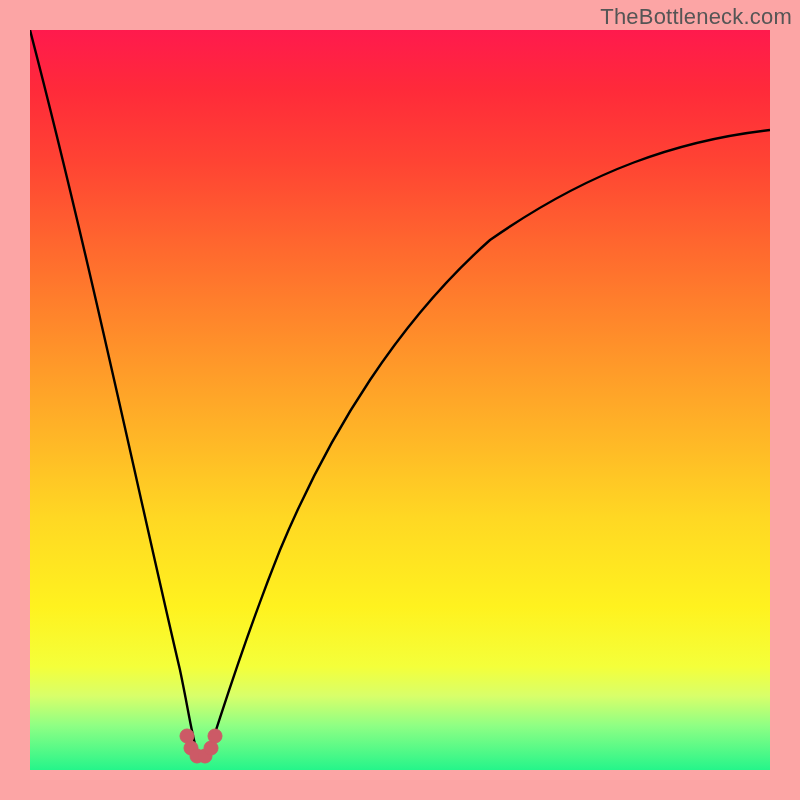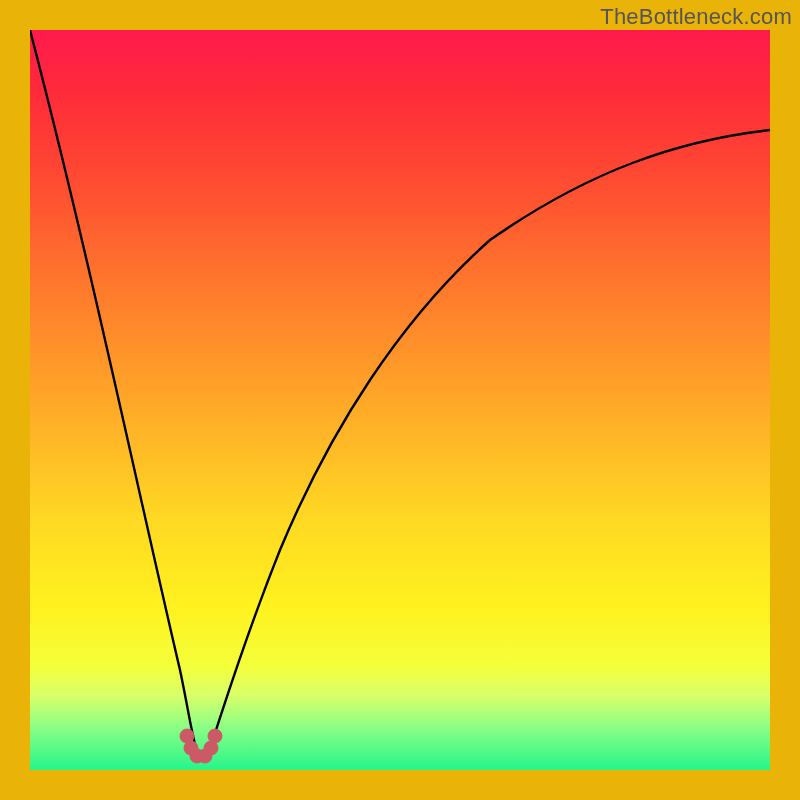--- a/index.html
+++ b/index.html
@@ -9,21 +9,21 @@
     height: 800px;
     background: #000;
     overflow: hidden;
     font-family: Arial, Helvetica, sans-serif;
   }
   .frame {
     position: absolute;
     left: 0; top: 0;
     width: 800px;
     height: 800px;
-    background: #eab308;
+    background: #fca5a5;
   }
   .plot-area {
     position: absolute;
     left: 30px;
     top: 30px;
     width: 740px;
     height: 740px;
     background: linear-gradient(to bottom,
       #ff1a4d 0%,
       #ff2a3a 8%,

